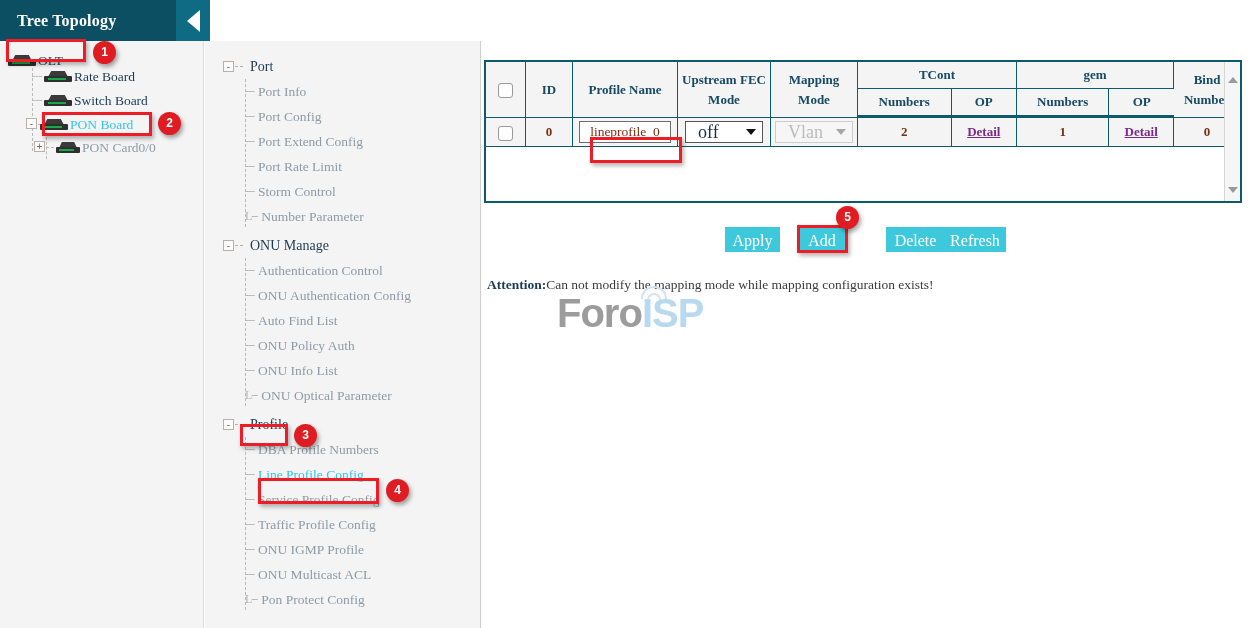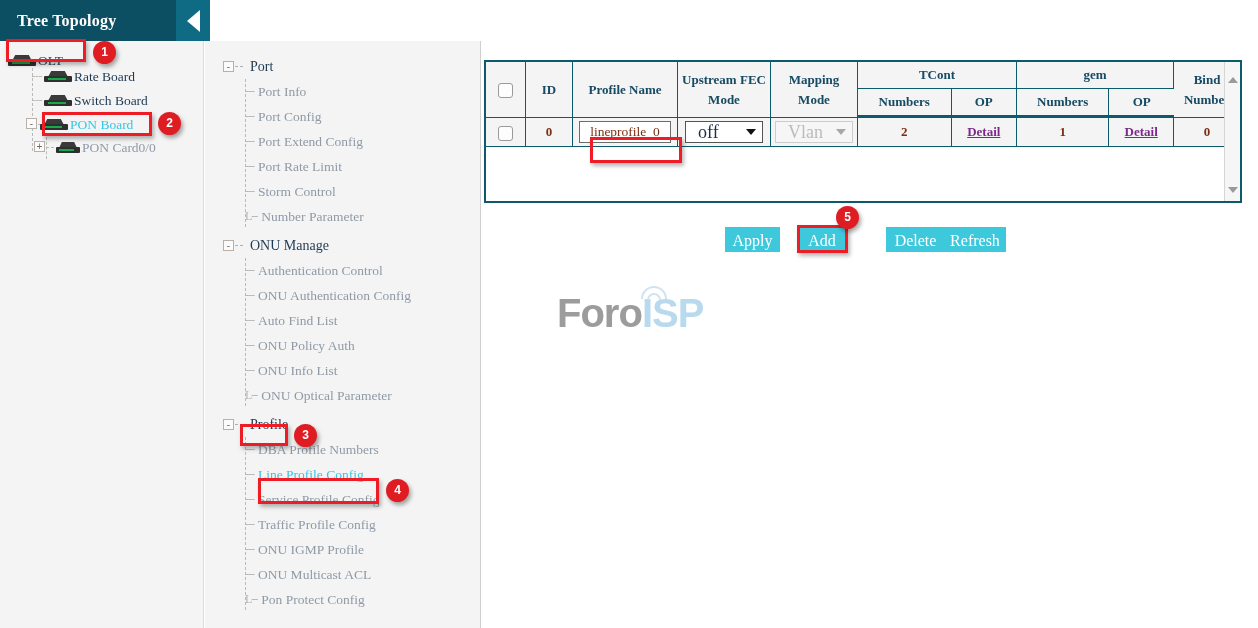--- a/index.html
+++ b/index.html
@@ -469,20 +469,23 @@
       </div>
     </div>
 
     <div class="btnrow">
       <button class="btn" style="left:243px; width:55px;">Apply</button>
       <button class="btn" style="left:316px; width:48px;">Add</button>
       <button class="btn" style="left:383px; width:59px;margin-left:21px;">Delete</button>
       <button class="btn" style="left:462px; width:62px;">Refresh</button>
     </div>
 
+    <div class="attention">
+      <b>Attention:</b><span>Can not modify the mapping mode while mapping configuration exists!</span>
+    </div>
 
     <div class="wm">
       <span class="txt foro">Foro</span><span class="txt isp">ISP</span>
       <span class="arc"></span>
       <span class="arc2"></span>
     </div>
   </div>
 
   <div class="hl" style="left:6px;  top:39px;  width:80px;  height:23px;"></div>
   <div class="badge" style="left:93px; top:41px;">1</div>

